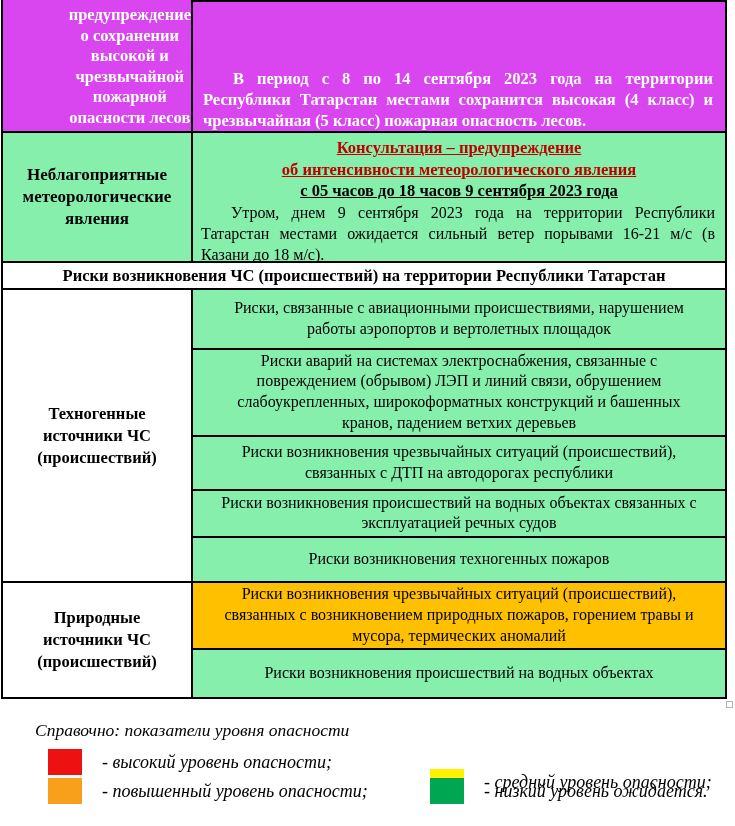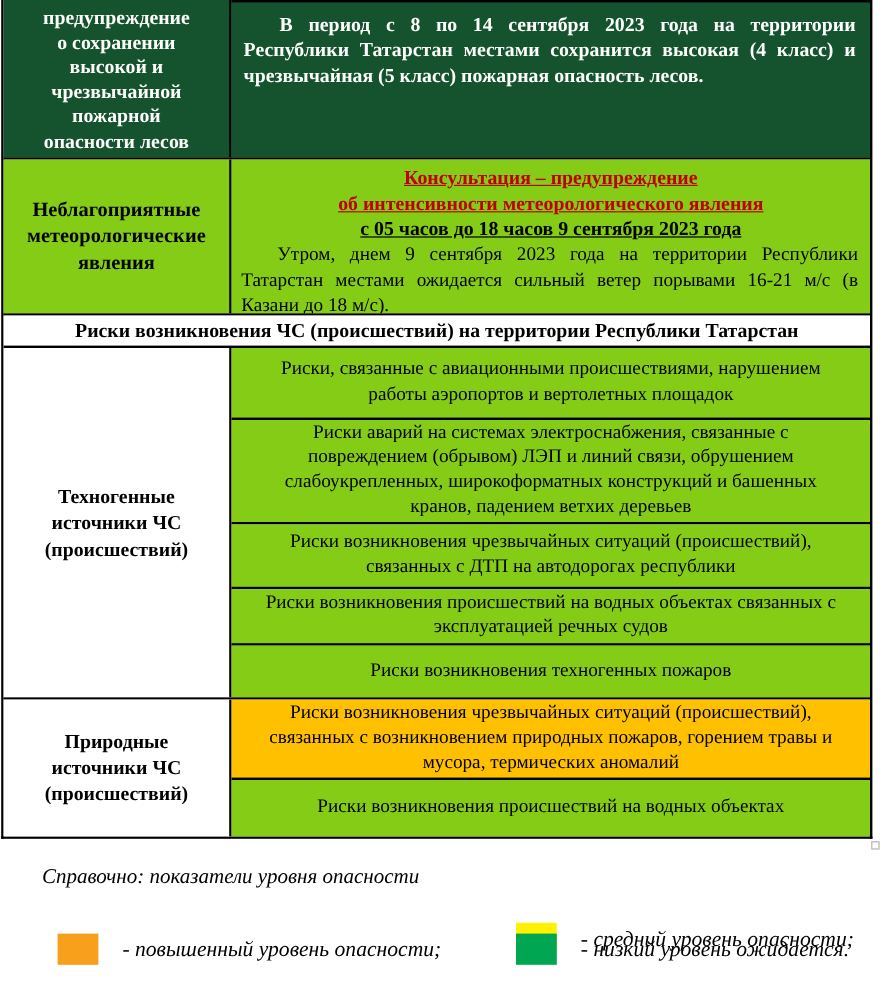--- a/index.html
+++ b/index.html
@@ -9,22 +9,22 @@
   }
   .doc-table{
     position:absolute;left:1px;top:0;width:726px;
     border-left:2.5px solid #000;border-right:2.5px solid #000;border-bottom:2.5px solid #000;
     box-sizing:border-box;
   }
   .trow{display:flex;width:100%;box-sizing:border-box;}
   .cell{box-sizing:border-box;overflow:hidden;}
   .cell-left{width:190px;border-right:2.5px solid #000;display:flex;align-items:center;justify-content:center;text-align:center;}
   .cell-right{flex:1;display:flex;flex-direction:column;}
-  .bg-red{background:#14532d;}
-  .bg-yellow{background:#84cc16;}
+  .bg-red{background:#d946ef;justify-content:flex-end;}
+  .bg-yellow{background:#86efac;}
   .bg-orange{background:#FFC000;}
   .pre{white-space:pre-line;}
   
   .row-fire{height:133px;border-bottom:2.5px solid #000;}
   .row-fire .cell-left{color:#fff;font-weight:bold;font-size:16.5px;line-height:20.5px;align-items:flex-start;padding-top:5px;}
   .row-fire .cell-right{border-top:2.5px solid #000;}
   .fire-text{
     color:#fff;font-weight:bold;font-size:16.5px;line-height:21px;
     text-align:justify;text-indent:30px;padding:8px 12px 0 10px;margin:0;
   }
@@ -133,20 +133,24 @@
       </div>
       <div class="rcol">
         <div class="risk-cell bordered bg-orange h-n1">Риски возникновения чрезвычайных ситуаций (происшествий), связанных с возникновением природных пожаров, горением травы и мусора, термических аномалий</div>
         <div class="risk-cell bg-yellow h-n2">Риски возникновения происшествий на водных объектах</div>
       </div>
     </div>
   </div>
 
   <div class="legend-title">Справочно: показатели уровня опасности</div>
 
+  <div class="legend-item li-0">
+    <span class="legend-swatch" style="background-color: rgb(238, 17, 17);"></span>
+    <span class="legend-label">- высокий уровень опасности;</span>
+  </div>
   <div class="legend-item li-1">
     <span class="legend-swatch" style="background-color: rgb(248, 160, 28);"></span>
     <span class="legend-label">- повышенный уровень опасности;</span>
   </div>
   <div class="legend-item li-2">
     <span class="legend-swatch" style="background-color: rgb(255, 241, 0);"></span>
     <span class="legend-label">- средний уровень опасности;</span>
   </div>
   <div class="legend-item li-3">
     <span class="legend-swatch" style="background-color: rgb(0, 166, 81);"></span>

